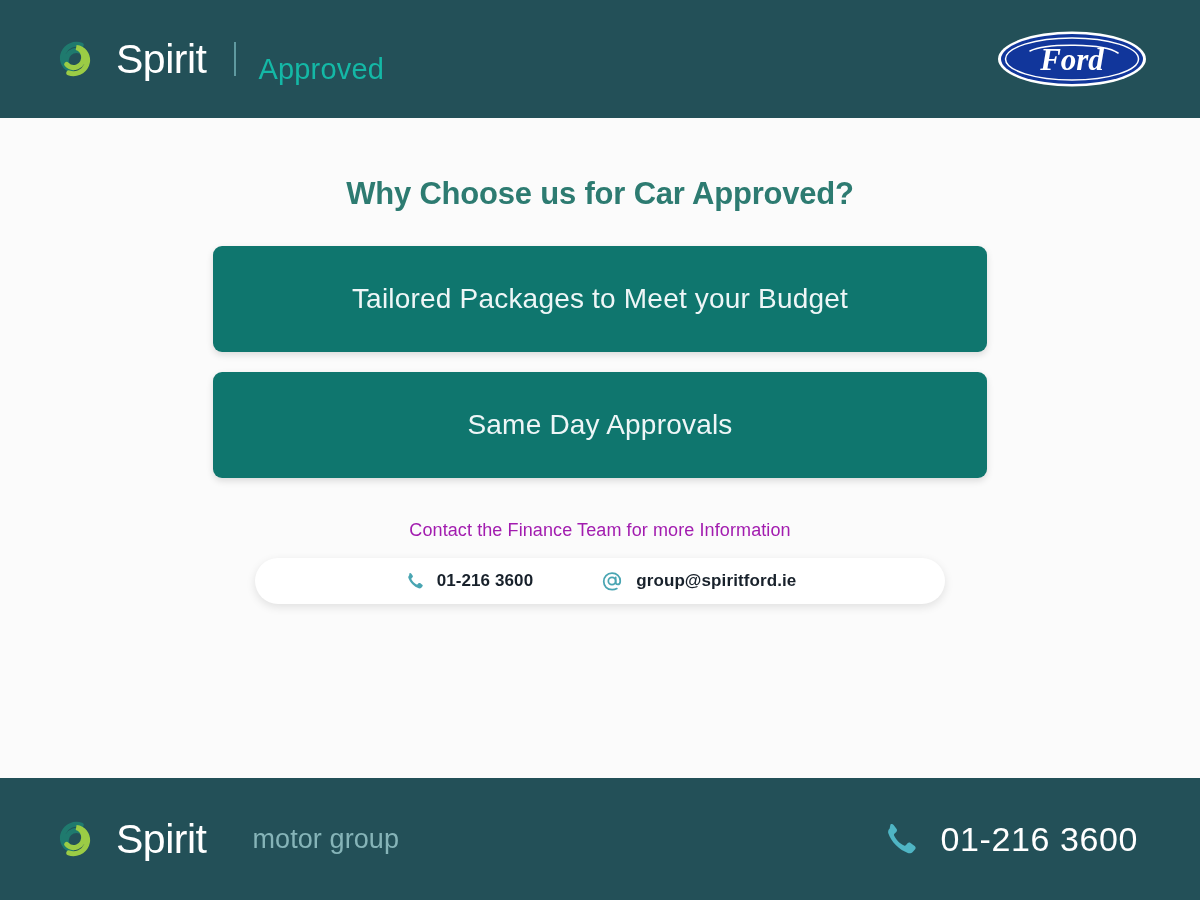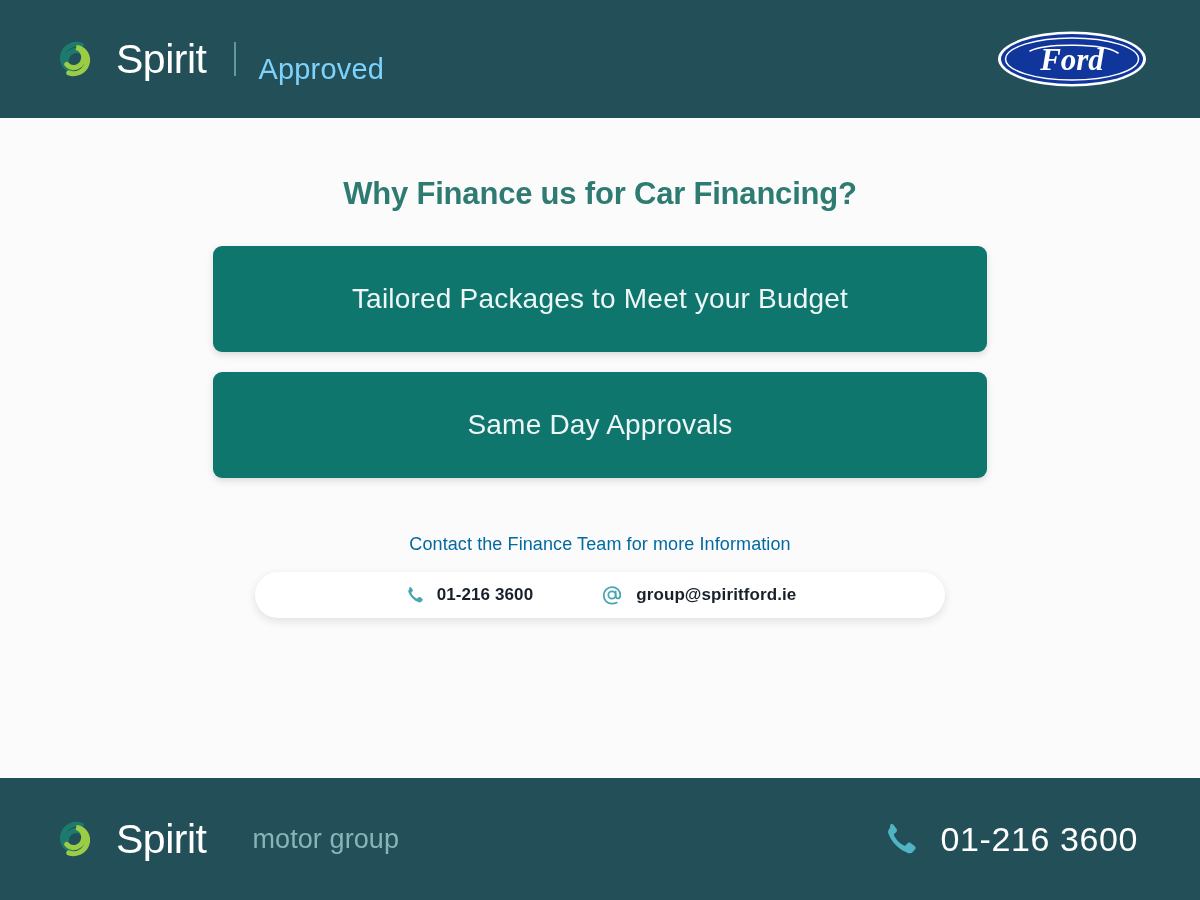--- a/index.html
+++ b/index.html
@@ -40,21 +40,21 @@
   }
 
   .brand-divider {
     display:inline-block;
     width:2px; height:34px;
     background:#5f9aa0;
     margin:0 4px 0 10px;
   }
 
   .brand-sub {
-    color:#7dd3fc;
+    color:#14b8a6;
     font-size:29px;
     font-weight:400;
     letter-spacing:0.2px;
     line-height:1;
     margin-top:21px;
   }
 
   .ford-badge { width:152px; height:60px; display:block; }
 
   
@@ -86,22 +86,22 @@
 
   .feature-card-label {
     color:#eef6f7;
     font-size:28px;
     font-weight:400;
     letter-spacing:0.2px;
     text-align:center;
   }
 
   .contact-prompt {
-    margin-top:56px;
-    color:#0369a1;
+    margin-top:42px;
+    color:#a21caf;
     font-size:18px;
     font-weight:400;
     letter-spacing:0.1px;
     text-align:center;
   }
 
   .contact-pill {
     margin-top:17px;
     width:690px; height:46px;
     background:#ffffff;
@@ -173,21 +173,21 @@
       <ellipse cx="76" cy="30" rx="74" ry="27.5" fill="#ffffff"></ellipse>
       <ellipse cx="76" cy="30" rx="71" ry="25" fill="#11369b"></ellipse>
       <ellipse cx="76" cy="30" rx="66.5" ry="21" fill="none" stroke="#ffffff" stroke-width="1.5"></ellipse>
       <text x="76" y="41" text-anchor="middle" font-family="'Liberation Serif', serif" font-size="31" font-style="italic" font-weight="700" fill="#ffffff">Ford</text>
       <path d="M34 22 C50 14, 108 14, 122 24" fill="none" stroke="#ffffff" stroke-width="1.6" stroke-linecap="round"></path>
     </svg>
   </div>
 
   <div class="main">
 
-    <div class="section-title">Why Finance us for Car Financing?</div>
+    <div class="section-title">Why Choose us for Car Approved?</div>
 
     <div class="card-stack">
 
       <div class="feature-card">
         <span class="feature-card-label">Tailored Packages to Meet your Budget</span>
       </div>
 
 
       <div class="feature-card">
         <span class="feature-card-label">Same Day Approvals</span>

